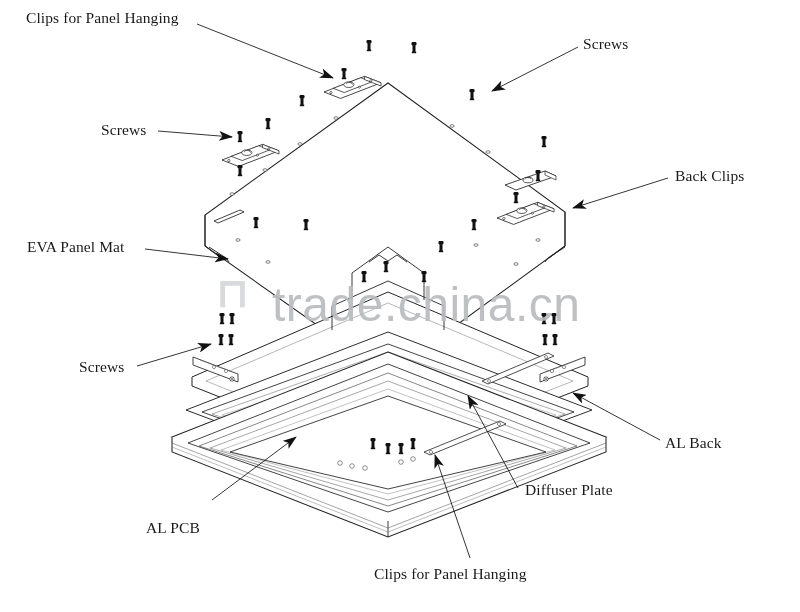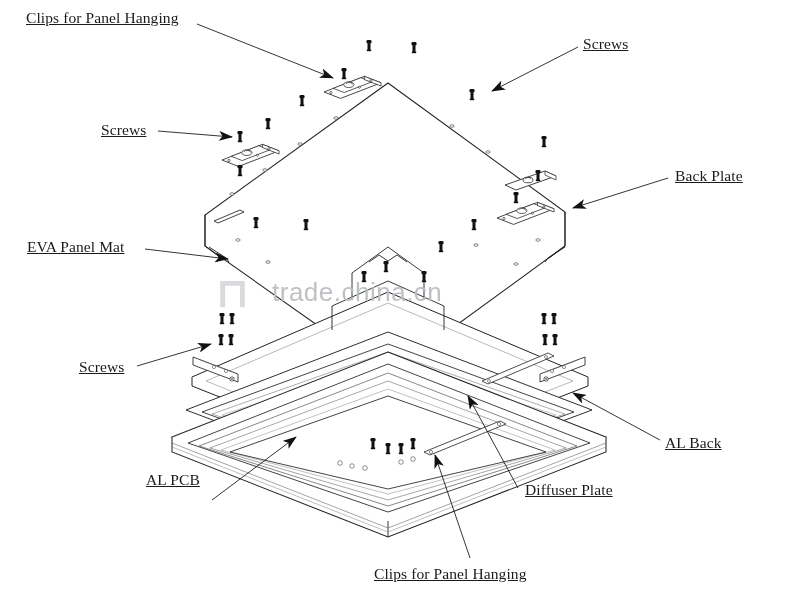--- a/index.html
+++ b/index.html
@@ -16,26 +16,25 @@
   }
   #stage svg{position:absolute;left:0;top:0;}
   .lbl{
     position:absolute;
     font-family:"Liberation Serif","DejaVu Serif",serif;
     font-size:15.5px;
     line-height:1;
     color:#1a1a1a;
     white-space:nowrap;
     letter-spacing:.1px;
-    text-decoration:underline;
   }
   .wm{
     position:absolute;
     font-family:"Liberation Sans","DejaVu Sans",sans-serif;
-    font-size:26px;
+    font-size:48px;
     color:#b9bcc0;
     white-space:nowrap;
     letter-spacing:.5px;
     opacity:.92;
   }
   .wm-logo{
     position:absolute;
     font-family:"Liberation Sans","DejaVu Sans",sans-serif;
     font-size:42px;
     color:#cfd2d6;
@@ -256,21 +255,21 @@
       <path d="M470,558 L435,455" marker-end="url(#arrowBlk)"></path>
     </g>
   </svg>
 
   <div class="wm-logo" style="left:216px; top:268px;">⊓</div>
   <div class="wm" style="left:272px; top:277px;">trade.china.cn</div>
 
   <div class="lbl" style="left:26px;  top:10px;">Clips for Panel Hanging</div>
   <div class="lbl" style="left:583px; top:36px;">Screws</div>
   <div class="lbl" style="left:101px; top:122px;">Screws</div>
-  <div class="lbl" style="left:675px; top:168px;">Back Plate</div>
+  <div class="lbl" style="left:675px; top:168px;">Back Clips</div>
   <div class="lbl" style="left:27px;  top:239px;">EVA Panel Mat</div>
   <div class="lbl" style="left:79px;  top:359px;">Screws</div>
   <div class="lbl" style="left:665px; top:435px;">AL Back</div>
   <div class="lbl" style="left:525px; top:482px;">Diffuser Plate</div>
-  <div class="lbl" style="left:146px; top:472px;text-align:center;">AL PCB</div>
+  <div class="lbl" style="left:146px; top:520px;text-align:center;">AL PCB</div>
   <div class="lbl" style="left:374px; top:566px;">Clips for Panel Hanging</div>
 
 </div>
 
 </body></html>

